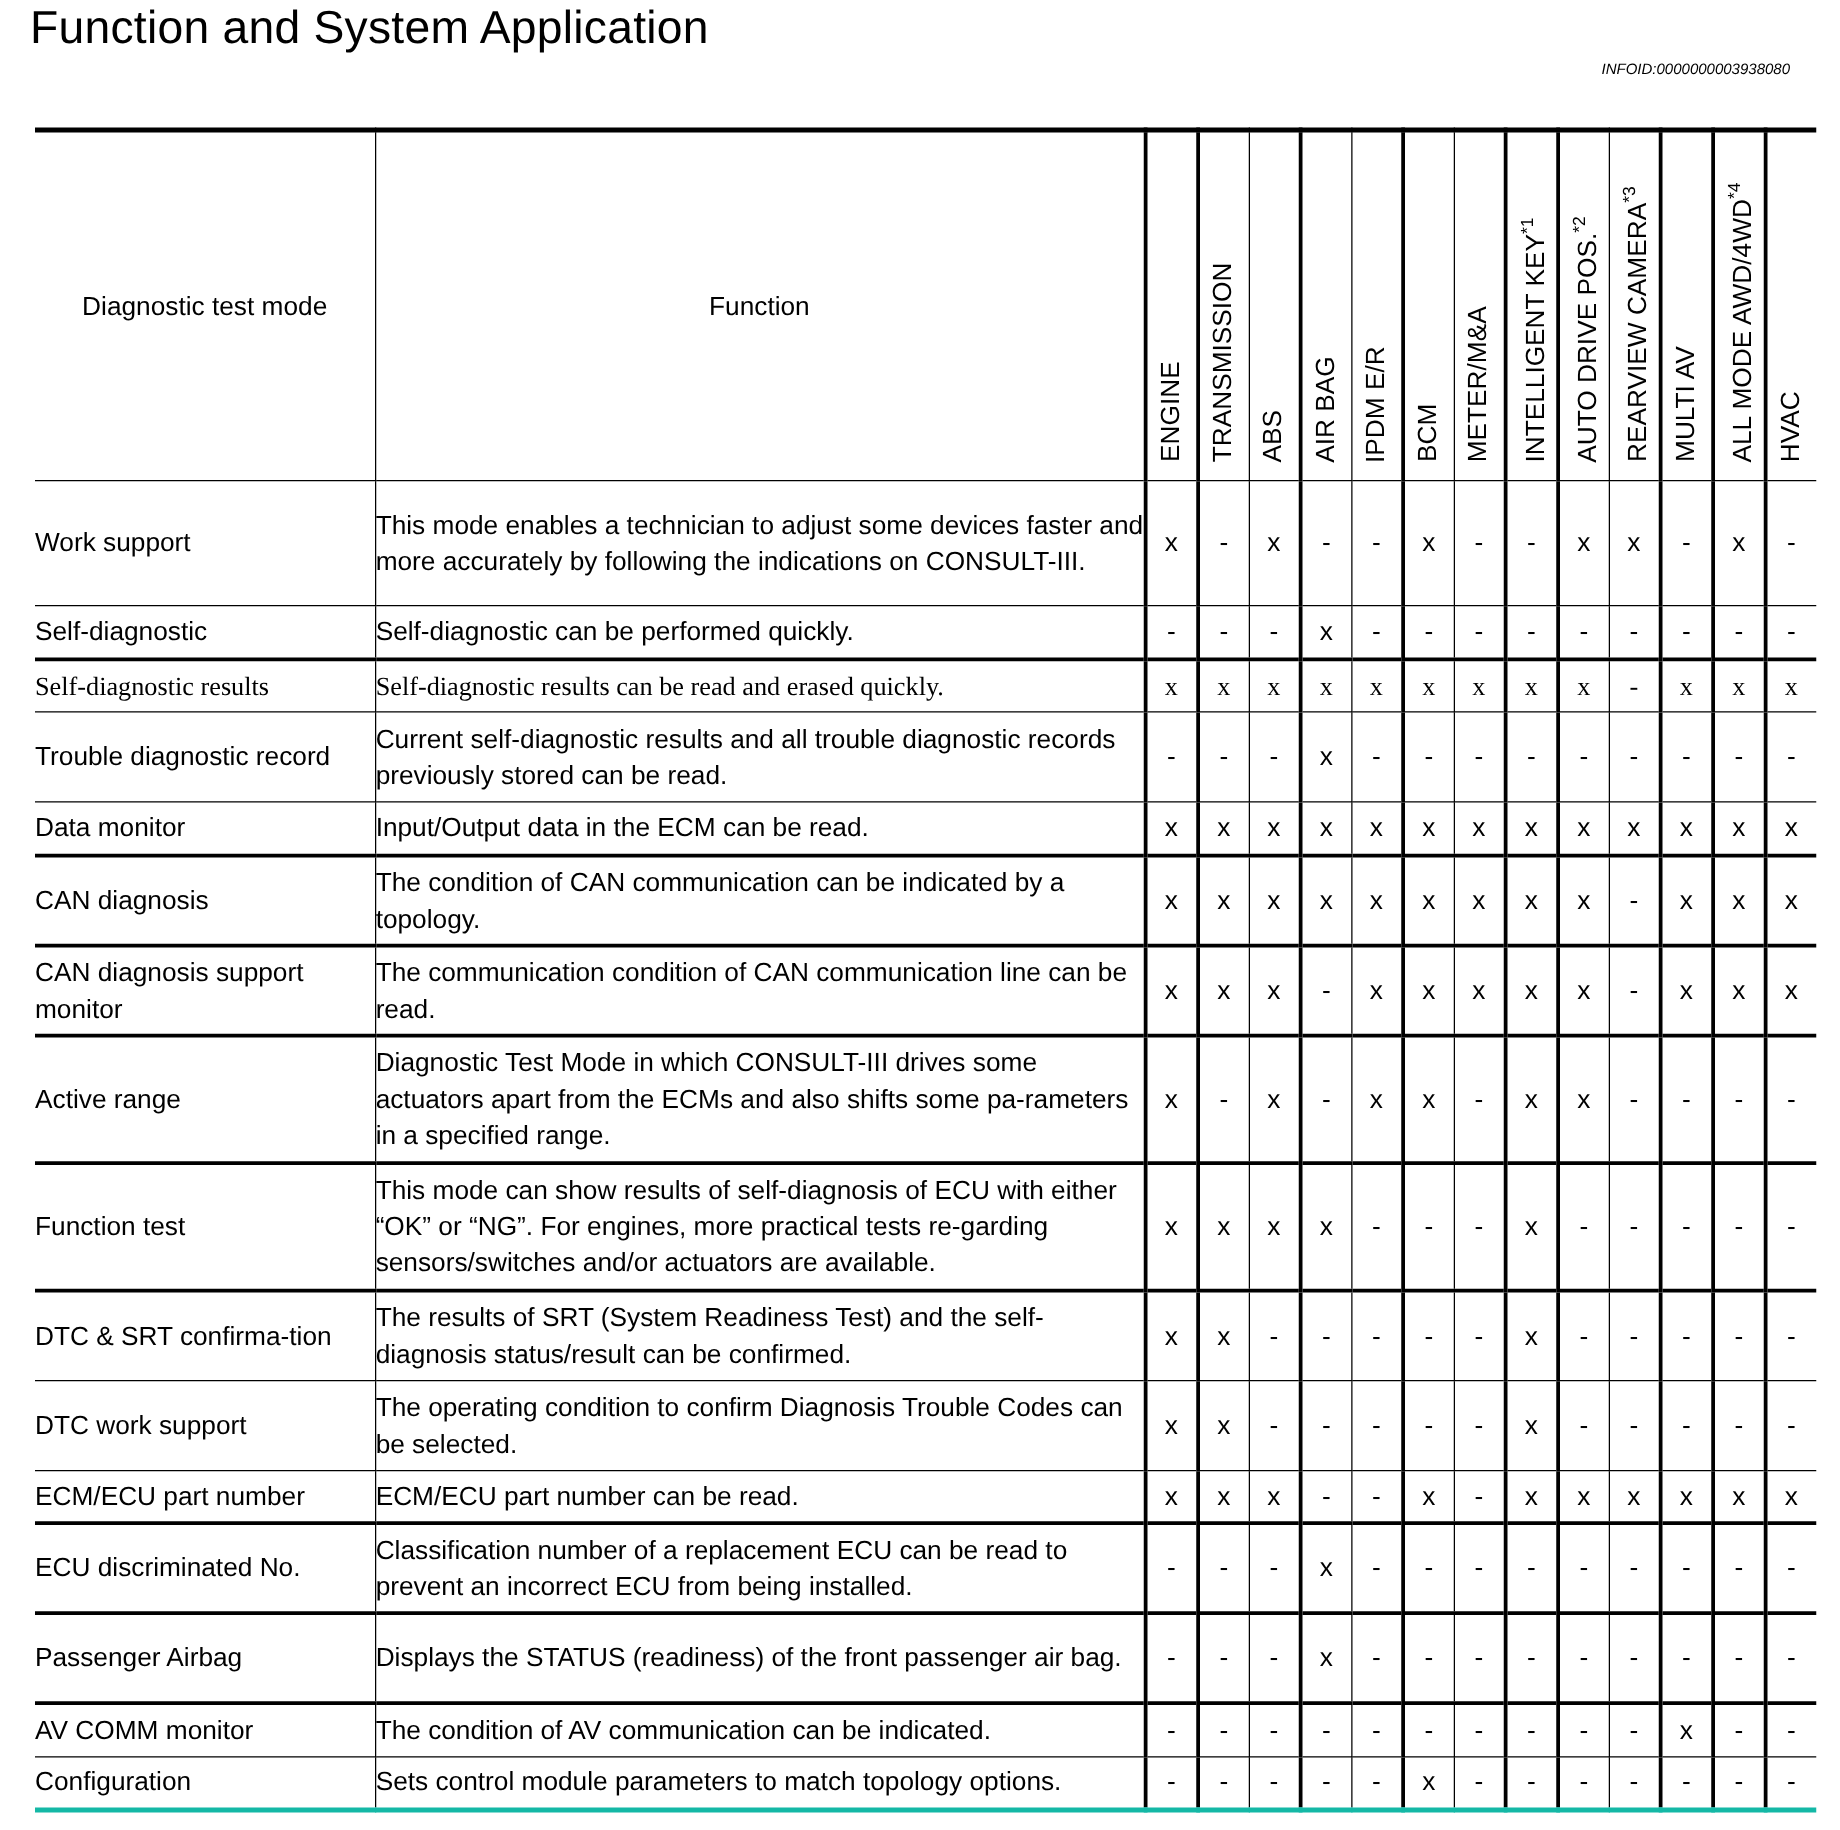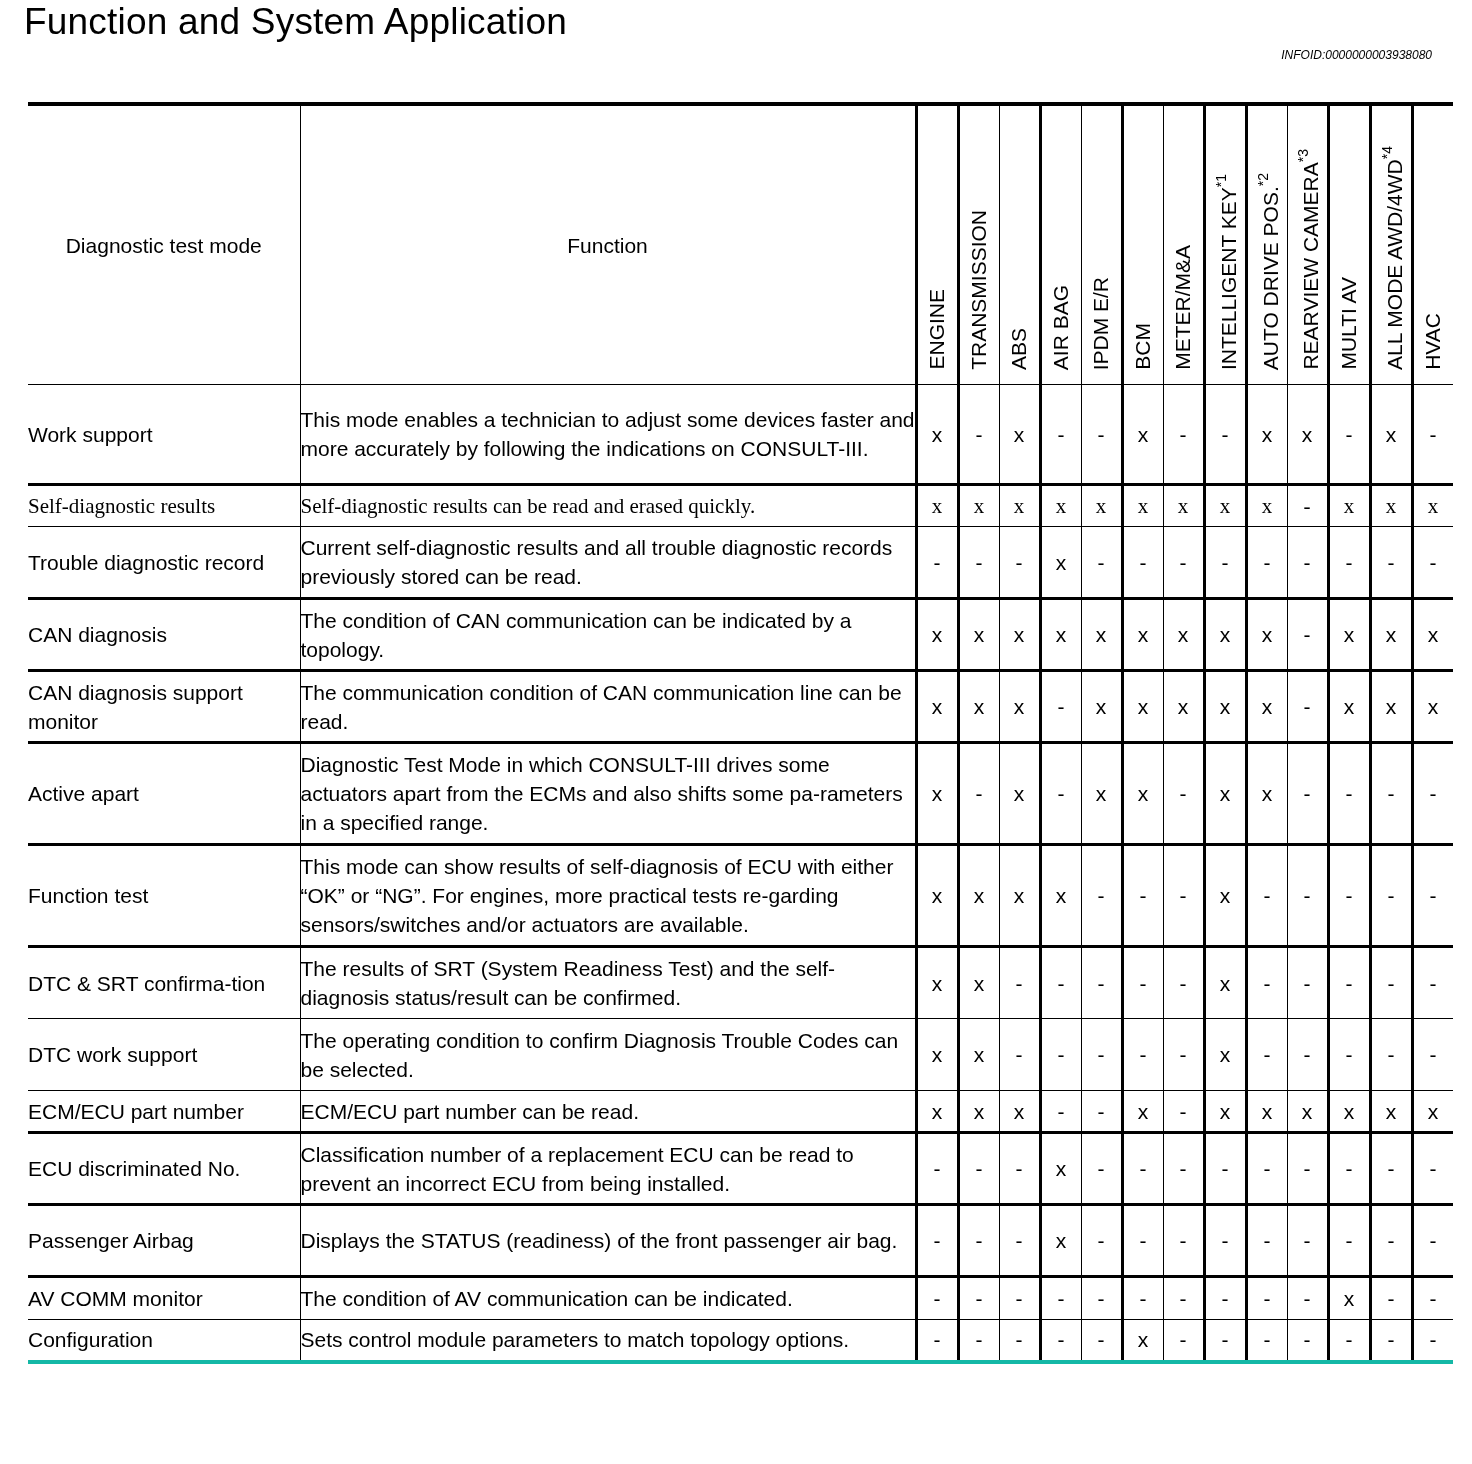--- a/index.html
+++ b/index.html
@@ -126,20 +126,37 @@
         <td class="mark thickv">-</td>
         <td class="mark">x</td>
         <td class="mark thickv">-</td>
         <td class="mark thickv">-</td>
         <td class="mark">x</td>
         <td class="mark thickv">x</td>
         <td class="mark thickv">-</td>
         <td class="mark thickv">x</td>
         <td class="mark">-</td>
       </tr>
+      <tr style="height: 43px;">
+        <td class="mode">Self-diagnostic</td>
+        <td class="func thickv">Self-diagnostic can be performed quickly.</td>
+        <td class="mark thickv">-</td>
+        <td class="mark">-</td>
+        <td class="mark thickv">-</td>
+        <td class="mark">x</td>
+        <td class="mark thickv">-</td>
+        <td class="mark">-</td>
+        <td class="mark thickv">-</td>
+        <td class="mark thickv">-</td>
+        <td class="mark">-</td>
+        <td class="mark thickv">-</td>
+        <td class="mark thickv">-</td>
+        <td class="mark thickv">-</td>
+        <td class="mark">-</td>
+      </tr>
       <tr class="thick-top" style="height: 42px; font-family: Liberation Serif, serif;">
         <td class="mode">Self-diagnostic results</td>
         <td class="func thickv">Self-diagnostic results can be read and erased quickly.</td>
         <td class="mark thickv">x</td>
         <td class="mark">x</td>
         <td class="mark thickv">x</td>
         <td class="mark">x</td>
         <td class="mark thickv">x</td>
         <td class="mark">x</td>
         <td class="mark thickv">x</td>
@@ -160,20 +177,37 @@
         <td class="mark thickv">-</td>
         <td class="mark">-</td>
         <td class="mark thickv">-</td>
         <td class="mark thickv">-</td>
         <td class="mark">-</td>
         <td class="mark thickv">-</td>
         <td class="mark thickv">-</td>
         <td class="mark thickv">-</td>
         <td class="mark">-</td>
       </tr>
+      <tr style="height: 43px;">
+        <td class="mode">Data monitor</td>
+        <td class="func thickv">Input/Output data in the ECM can be read.</td>
+        <td class="mark thickv">x</td>
+        <td class="mark">x</td>
+        <td class="mark thickv">x</td>
+        <td class="mark">x</td>
+        <td class="mark thickv">x</td>
+        <td class="mark">x</td>
+        <td class="mark thickv">x</td>
+        <td class="mark thickv">x</td>
+        <td class="mark">x</td>
+        <td class="mark thickv">x</td>
+        <td class="mark thickv">x</td>
+        <td class="mark thickv">x</td>
+        <td class="mark">x</td>
+      </tr>
       <tr class="thick-top" style="height: 72px;">
         <td class="mode">CAN diagnosis</td>
         <td class="func thickv">The condition of CAN communication can be indicated by a topology.</td>
         <td class="mark thickv">x</td>
         <td class="mark">x</td>
         <td class="mark thickv">x</td>
         <td class="mark">x</td>
         <td class="mark thickv">x</td>
         <td class="mark">x</td>
         <td class="mark thickv">x</td>
@@ -195,21 +229,21 @@
         <td class="mark">x</td>
         <td class="mark thickv">x</td>
         <td class="mark thickv">x</td>
         <td class="mark">x</td>
         <td class="mark thickv">-</td>
         <td class="mark thickv">x</td>
         <td class="mark thickv">x</td>
         <td class="mark">x</td>
       </tr>
       <tr class="thick-top" style="height: 102px;">
-        <td class="mode">Active apart</td>
+        <td class="mode">Active range</td>
         <td class="func thickv">Diagnostic Test Mode in which CONSULT-III drives some actuators apart from the ECMs and also shifts some pa-rameters in a specified range.</td>
         <td class="mark thickv">x</td>
         <td class="mark">-</td>
         <td class="mark thickv">x</td>
         <td class="mark">-</td>
         <td class="mark thickv">x</td>
         <td class="mark">x</td>
         <td class="mark thickv">-</td>
         <td class="mark thickv">x</td>
         <td class="mark">x</td>

